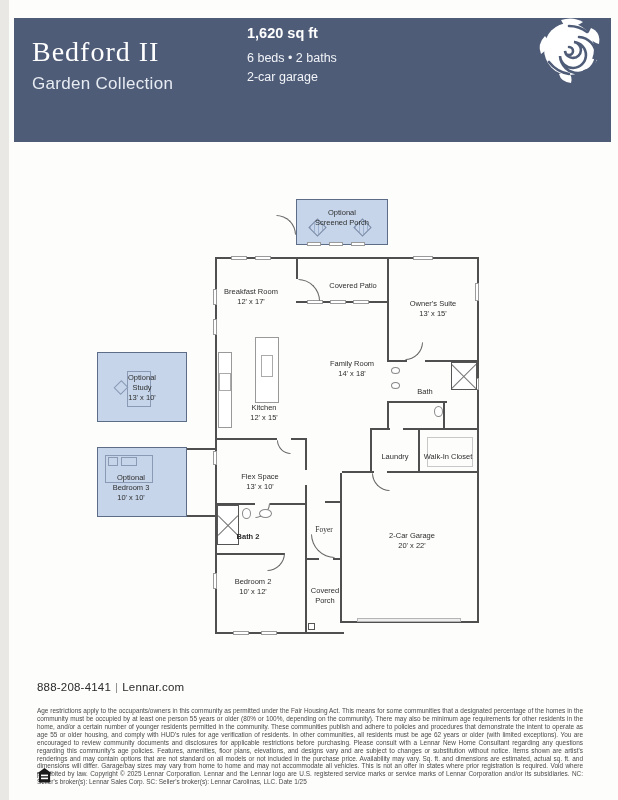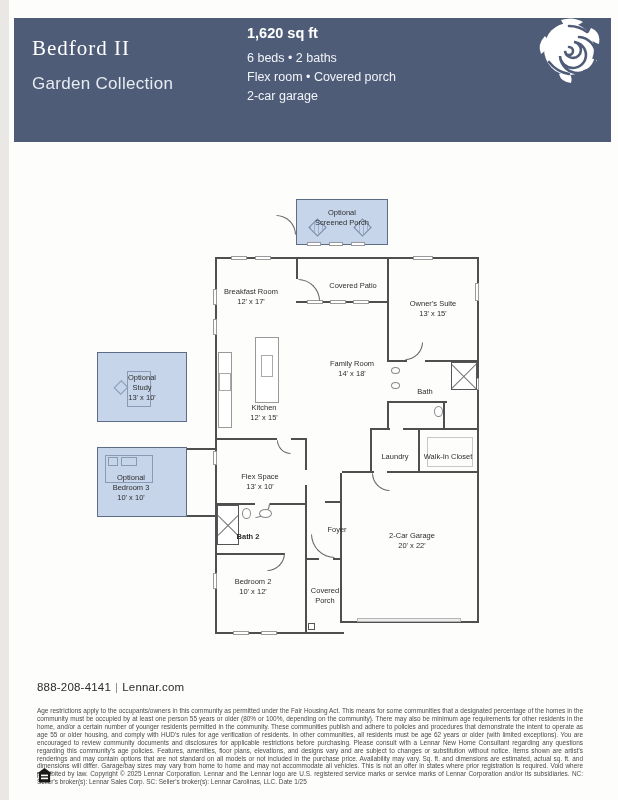--- a/index.html
+++ b/index.html
@@ -1,21 +1,21 @@
 <!DOCTYPE html>
 <html><head>
 <meta charset="utf-8">
 <style>
   html,body{margin:0;padding:0;background:#fff;}
   .page{position:relative;width:618px;height:800px;background:#fdfdfc;font-family:"Liberation Sans",sans-serif;overflow:hidden;}
   .left-strip{position:absolute;left:0;top:0;width:9px;height:800px;background:#e9e8e4;}
 
   
   .banner{position:absolute;left:14px;top:18px;width:597px;height:124px;background:#4e5c78;color:#fff;}
-  .banner-title{position:absolute;left:18px;top:18px;font-family:"Liberation Serif",serif;font-size:21px;letter-spacing:1px;color:#fff;}
+  .banner-title{position:absolute;left:18px;top:18px;font-family:"Liberation Serif",serif;font-size:28px;letter-spacing:1px;color:#fff;}
   .banner-collection{position:absolute;left:18px;top:56px;font-size:17px;color:#e7ebf2;letter-spacing:.3px;}
   .banner-right{position:absolute;left:233px;top:7px;}
   .banner-sqft{font-size:14.5px;font-weight:bold;margin-bottom:10px;}
   .banner-spec{font-size:12.5px;margin-bottom:5px;color:#f2f4f8;}
   .rose{position:absolute;right:8px;top:0px;}
 
   
   .plan{position:absolute;left:85px;top:185px;width:470px;height:485px;}
   .wall{position:absolute;background:#4f4f4f;}
   .win{position:absolute;background:#fff;border:1px solid #9a9a9a;box-sizing:border-box;}
@@ -43,21 +43,20 @@
 
 <div class="page">
   <div class="left-strip"></div>
 
   <header class="banner">
     <div class="banner-title">Bedford II</div>
     <div class="banner-collection">Garden Collection</div>
     <div class="banner-right">
       <div class="banner-sqft">1,620 sq ft</div>
       <div class="banner-spec">6 beds  •  2 baths</div>
-      <div class="banner-spec">Flex room  •  Covered porch</div>
       <div class="banner-spec">2-car garage</div>
     </div>
     <svg class="rose" width="72" height="66" viewBox="0 0 72 66">
       <g fill="#ffffff">
         <ellipse cx="38" cy="31" rx="25" ry="26"></ellipse>
         <path d="M14 18 Q6 26 10 36 Q16 32 18 24 Z"></path>
         <path d="M60 10 Q70 14 68 26 Q60 24 57 16 Z"></path>
         <path d="M30 2 Q42 -2 52 4 Q44 10 34 9 Z"></path>
         <path d="M52 52 Q62 50 66 42 Q58 38 52 44 Z"></path>
         <path d="M28 56 Q30 64 40 65 Q42 58 36 53 Z"></path>
@@ -182,21 +181,21 @@
     <div class="room-label" style="left:363px;top:272px;">Walk-In Closet</div>
     <div class="room-label" style="left:57px;top:203px;">Optional
 Study
 13' x 10'</div>
     <div class="room-label" style="left:46px;top:303px;">Optional
 Bedroom 3
 10' x 10'</div>
     <div class="room-label" style="left:175px;top:297px;">Flex Space
 13' x 10'</div>
     <div class="room-label" style="left:163px;top:352px;font-weight:bold;">Bath 2</div>
-    <div class="room-label" style="left:252px;top:345px;">Foyer</div>
+    <div class="room-label" style="left:239px;top:345px;font-family:Liberation Serif, serif;">Foyer</div>
     <div class="room-label" style="left:168px;top:402px;">Bedroom 2
 10' x 12'</div>
     <div class="room-label" style="left:240px;top:411px;">Covered
 Porch</div>
     <div class="room-label" style="left:327px;top:356px;">2-Car Garage
 20' x 22'</div>
   </div>
 
   <div class="phone-line">
     <span>888-208-4141</span><span class="div">|</span><span>Lennar.com</span>

